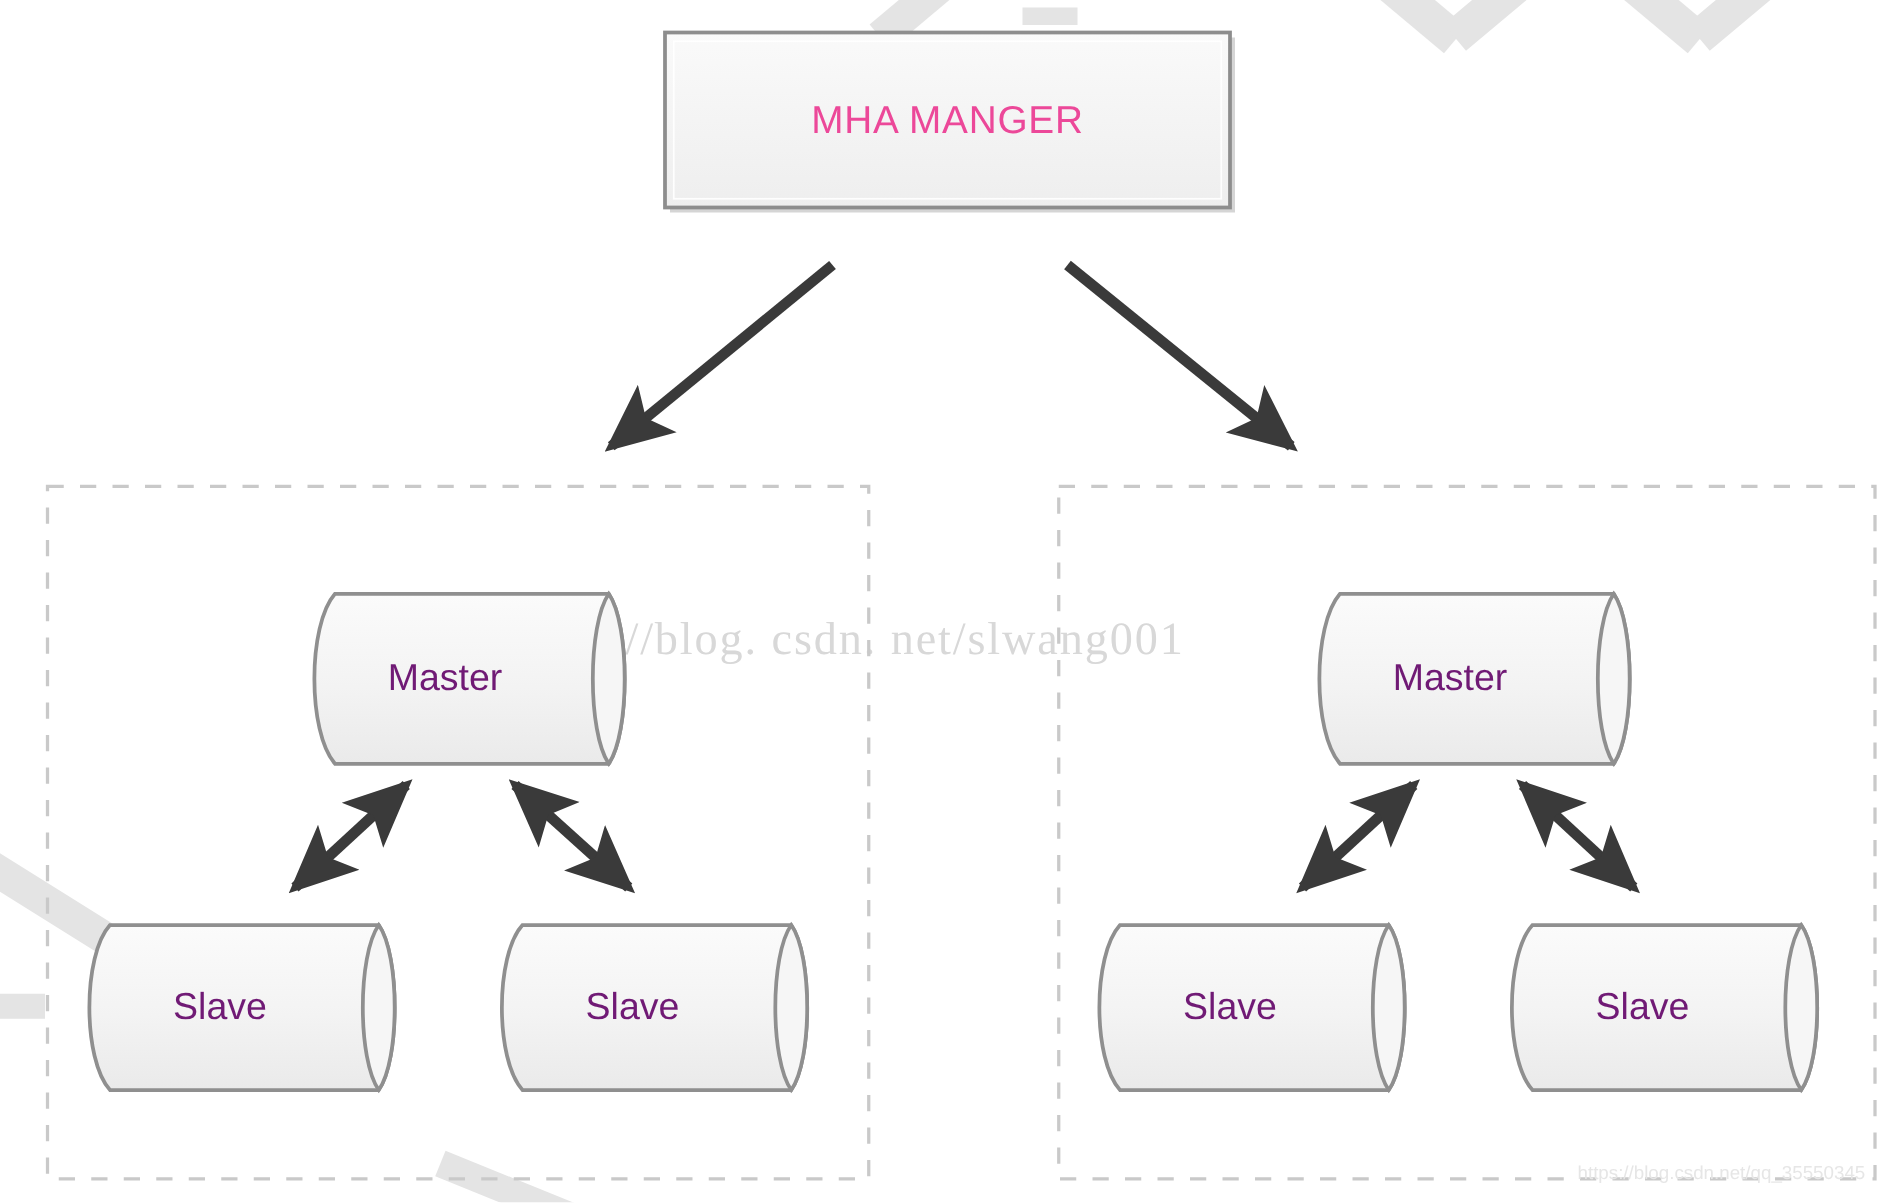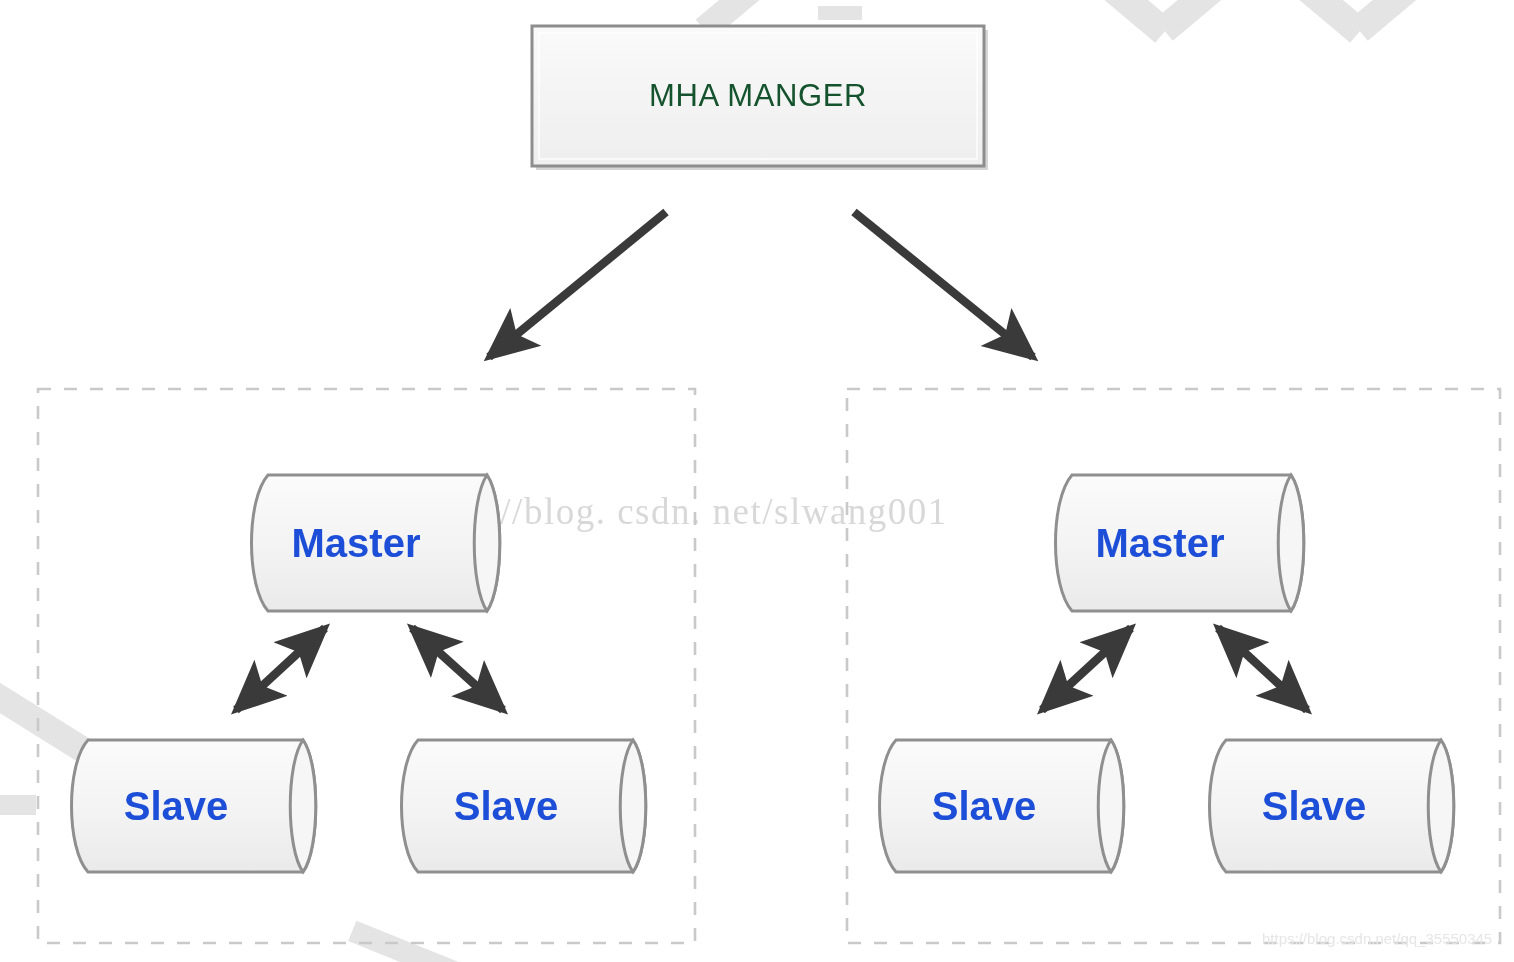--- a/index.html
+++ b/index.html
@@ -28,27 +28,27 @@
     position: absolute;
     display: flex;
     align-items: center;
     justify-content: center;
     pointer-events: none;
     white-space: nowrap;
   }
   .mha-label {
     font-size: 31px;
     letter-spacing: 0.6px;
-    color: #14532d;
+    color: #ec4899;
     font-weight: 400;
   }
   .db-label {
-    font-size: 40px;
-    color: #1d4ed8;
-    font-weight: 700;
+    font-size: 30px;
+    color: #701a75;
+    font-weight: 400;
   }
   .watermark-main {
     position: absolute;
     left: 425px;
     top: 490px;
     font-family: "Liberation Serif", serif;
     font-size: 37px;
     letter-spacing: 1.5px;
     color: #d8d8d8;
     white-space: nowrap;

